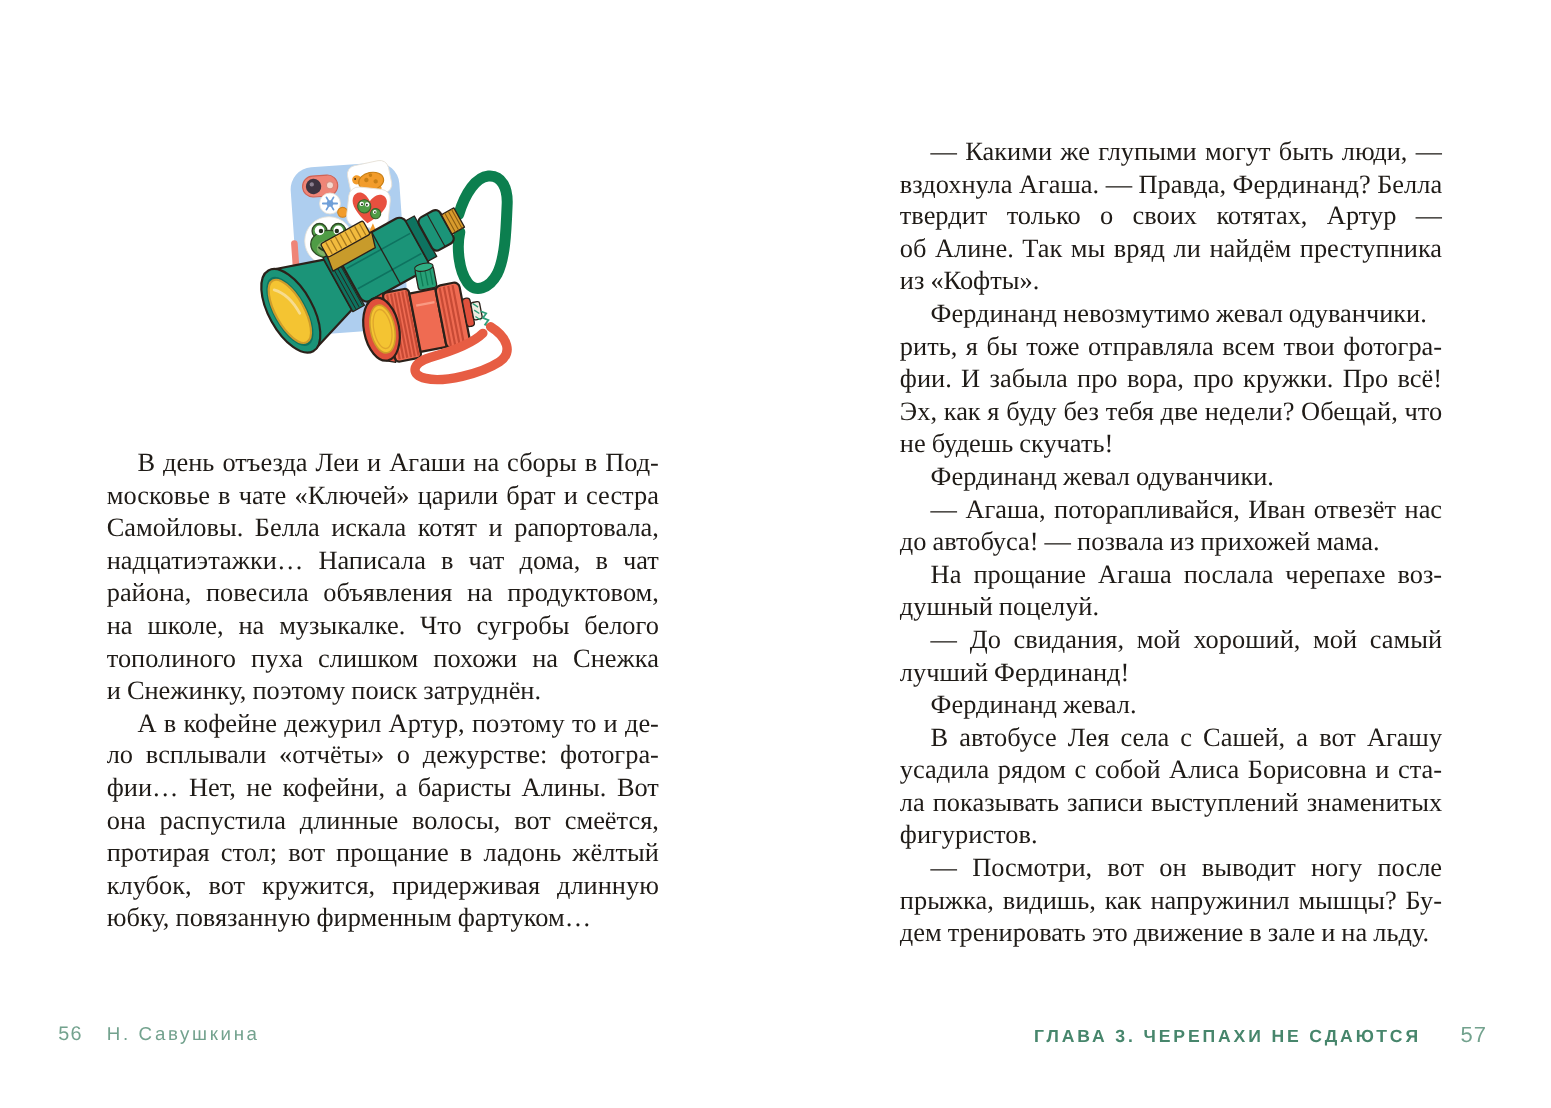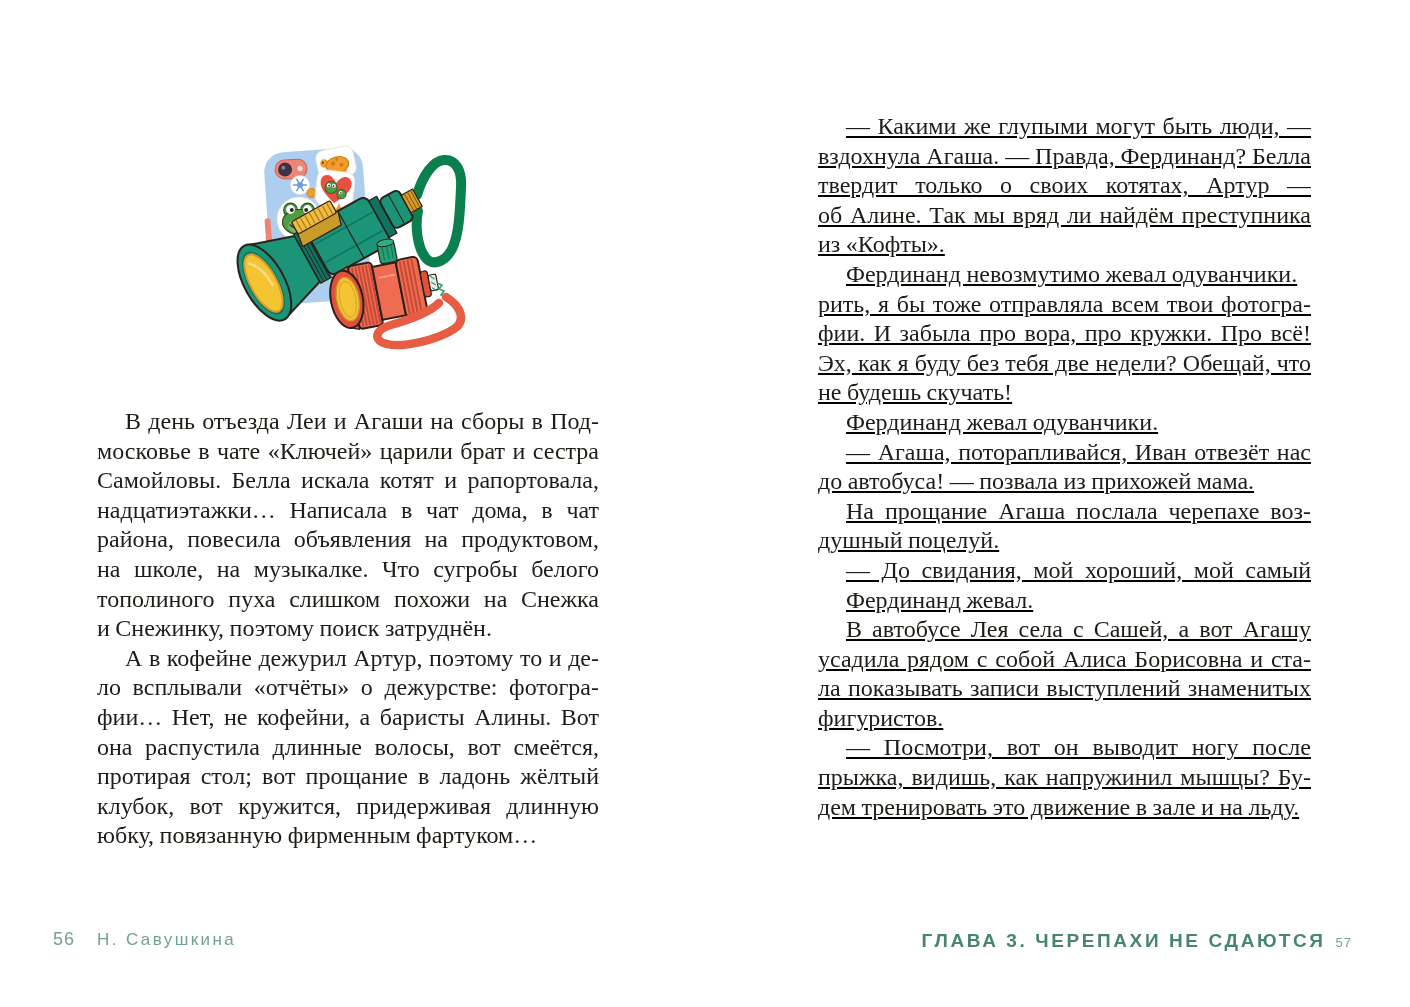--- a/index.html
+++ b/index.html
@@ -1,36 +1,36 @@
 <!DOCTYPE html>
 <html style="--ink: #1f1b17; --pagenum-green: #73a28e; --chapter-green: #47866c; --phone: #aeceef; --camera: #ef8577; --outline: #2b211a; --teal: #1b9478; --teal-dark: #0e7360; --lens: #f4c432; --slider: #f2bb3e; --ochre: #d89b2d; --strap: #0c7f4f; --red-body: #ef6b52; --red-rib: #c74a35; --red-rim: #e0503c; --btn-green: #27a077; --ribbon: #e75d43; --orange: #f29c2b; --flake-blue: #6f9fd8; --frog: #4f9c45; --heart-red: #e8503f; --sticker-border: #e7e2d8;"><head>
 <meta charset="utf-8">
 <style>
   html,body{margin:0;padding:0;background:#ffffff;}
   .spread{position:relative;width:1410px;height:1007px;background:#fff;overflow:hidden;
           font-family:"Liberation Serif",serif;}
   
   .textblock{position:absolute;}
   .textblock.left-col{left:97px;top:407px;width:502px;}
-  .textblock.right-col{left:818px;top:112px;width:493px;text-decoration:underline;}
+  .textblock.right-col{left:818px;top:124px;width:493px;}
   .para{margin:0;}
   .line{font-family:"Liberation Serif",serif;font-size:24px;line-height:29.6px;height:29.6px;
         overflow:hidden;text-align:justify;text-align-last:justify;color:var(--ink);
         word-spacing:-0.5px;}
   .line.first{text-indent:28px;}
   .line.last{text-align-last:left;}
   
   .footer{position:absolute;display:flex;align-items:baseline;
           font-family:"Liberation Sans",sans-serif;}
   .footer-left{left:53px;top:929px;}
   .footer-left .pagenum{font-size:18px;letter-spacing:1px;color:var(--pagenum-green);}
   .footer-left .author{margin-left:22px;font-size:17px;letter-spacing:2.4px;color:var(--pagenum-green);text-align:right;}
   .footer-right{right:58px;top:930px;}
-  .footer-right .chapter{font-weight:bold;font-size:19px;letter-spacing:2.6px;color:var(--chapter-green);}
-  .footer-right .pagenum{margin-left:10px;font-size:13px;letter-spacing:1px;color:var(--pagenum-green);}
+  .footer-right .chapter{font-weight:bold;font-size:16px;letter-spacing:2.6px;color:var(--chapter-green);}
+  .footer-right .pagenum{margin-left:36px;font-size:20px;letter-spacing:1px;color:var(--pagenum-green);}
   
   .illustration{position:absolute;left:165px;top:115px;width:430px;height:280px;}
   .o2{stroke:var(--outline);stroke-width:2;stroke-linejoin:round;stroke-linecap:round;}
   .o1{stroke:var(--outline);stroke-width:1.2;stroke-linejoin:round;}
   .f-phone{fill:var(--phone);}
   .f-teal{fill:var(--teal);}
   .f-tealdark{fill:var(--teal-dark);}
   .f-lens{fill:var(--lens);}
   .f-orange{fill:var(--orange);}
   .f-frog{fill:var(--frog);}
@@ -207,20 +207,21 @@
         <div class="para">
           <div class="line first">— Агаша, поторапливайся, Иван отвезёт нас</div>
           <div class="line last">до автобуса! — позвала из прихожей мама.</div>
         </div>
         <div class="para">
           <div class="line first">На прощание Агаша послала черепахе воз-</div>
           <div class="line last">душный поцелуй.</div>
         </div>
         <div class="para">
           <div class="line first">— До свидания, мой хороший, мой самый</div>
+          <div class="line last">лучший Фердинанд!</div>
         </div>
         <div class="para">
           <div class="line first last">Фердинанд жевал.</div>
         </div>
         <div class="para">
           <div class="line first">В автобусе Лея села с Сашей, а вот Агашу</div>
           <div class="line">усадила рядом с собой Алиса Борисовна и ста-</div>
           <div class="line">ла показывать записи выступлений знаменитых</div>
           <div class="line last">фигуристов.</div>
         </div>

